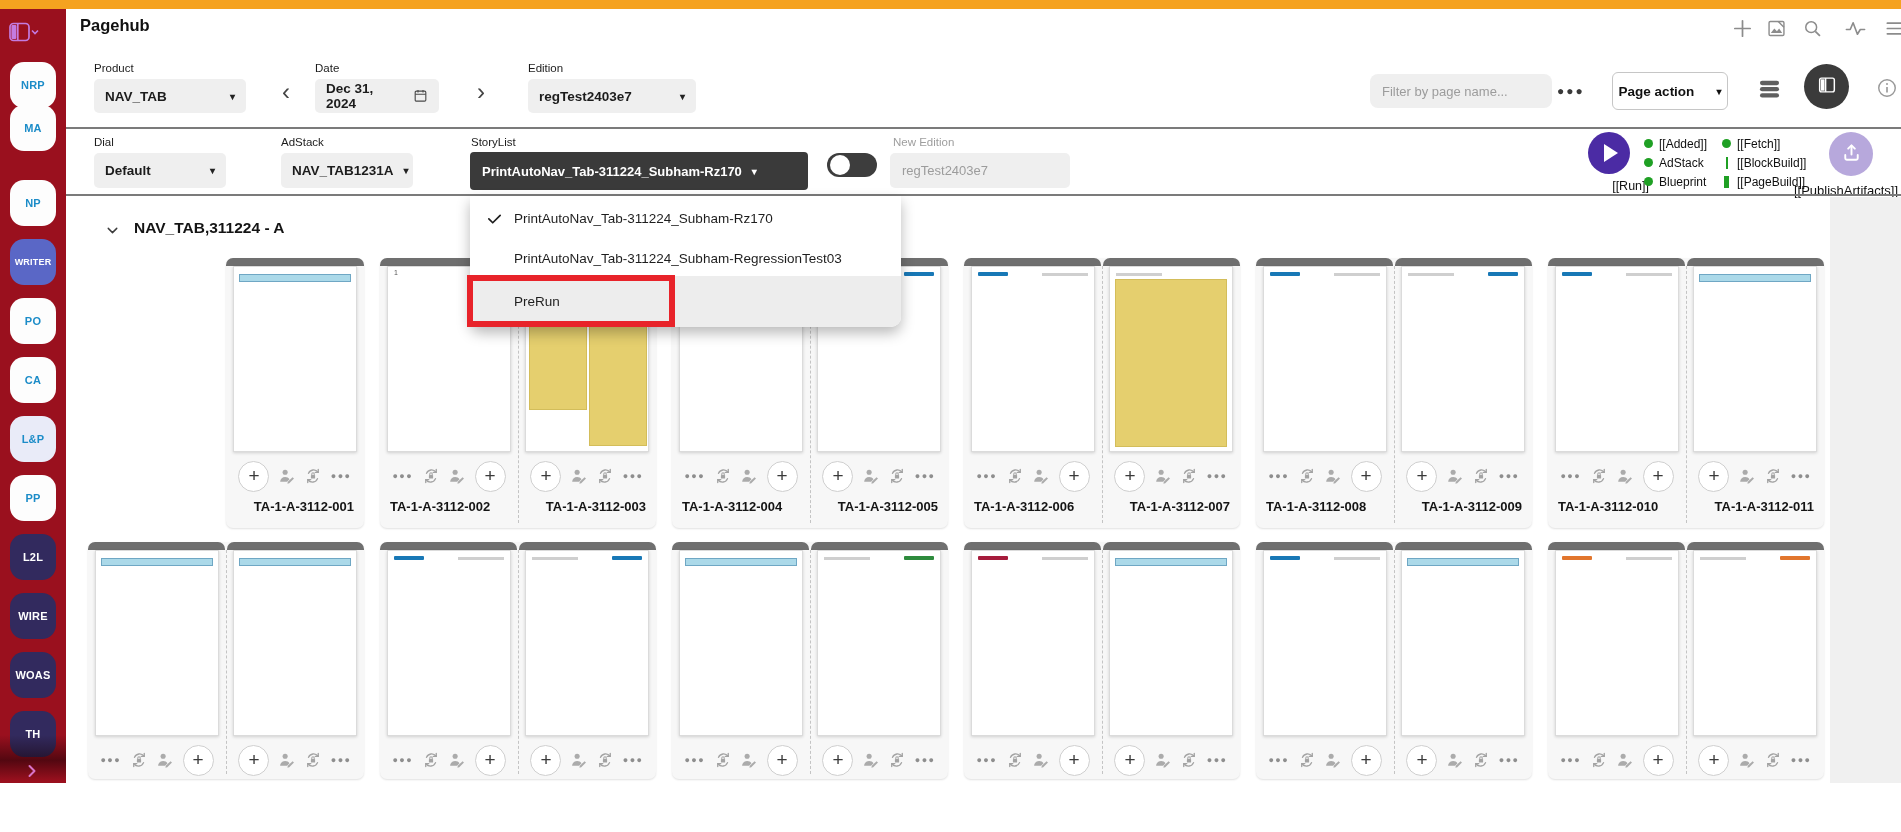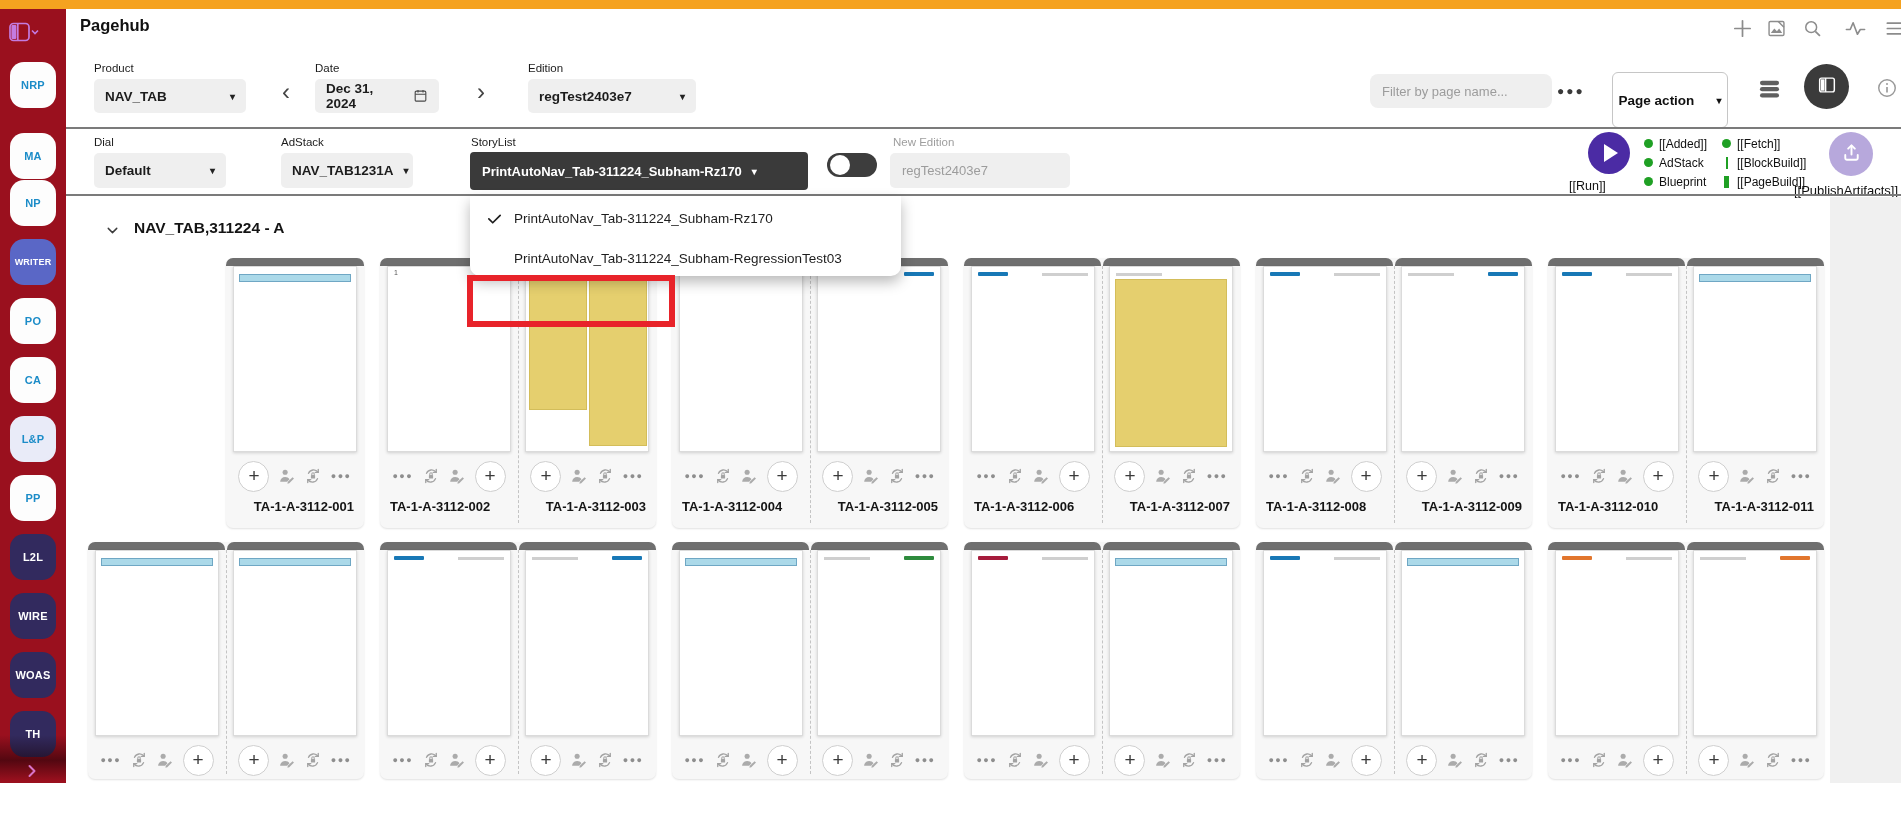--- a/index.html
+++ b/index.html
@@ -30,21 +30,21 @@
   .row-bg{position:absolute;left:66px;background:#fff;}
   .divider{position:absolute;left:66px;width:1835px;height:2px;background:#7b7b7b;}
   .flabel{position:absolute;font-size:11.5px;color:#1c1c1c;text-align:center;}
   .flabel.dim{color:#9e9e9e;}
   .selectbox{position:absolute;height:34px;background:#EFEFEF;border-radius:5px;display:flex;align-items:center;padding:0 11px;font-size:13.5px;font-weight:600;color:#1c1c1c;box-sizing:border-box;cursor:pointer;}
   .selectbox .caret{margin-left:auto;font-size:10px;color:#222;padding-left:10px;}
   .navchev{position:absolute;font-size:24px;color:#444;line-height:20px;cursor:pointer;user-select:none;}
   .txtinput{position:absolute;height:34px;background:#EFEFEF;border:none;border-radius:8px;padding:0 12px;font-size:13px;color:#333;font-family:"Liberation Sans",sans-serif;box-sizing:border-box;outline:none;}
   .txtinput::placeholder{color:#9c9c9c;}
   .hdots{position:absolute;font-size:12px;letter-spacing:2px;color:#3a3a3a;font-weight:bold;cursor:pointer;}
-  .btn-outline{position:absolute;height:56px;background:#fff;border:1px solid #c6c6c6;border-radius:6px;display:flex;align-items:center;justify-content:center;gap:22px;font-size:13.5px;font-weight:600;color:#111;box-sizing:border-box;cursor:pointer;}
+  .btn-outline{position:absolute;height:38px;background:#fff;border:1px solid #c6c6c6;border-radius:6px;display:flex;align-items:center;justify-content:center;gap:22px;font-size:13.5px;font-weight:600;color:#111;box-sizing:border-box;cursor:pointer;}
   .circle-btn{position:absolute;border-radius:50%;display:flex;align-items:center;justify-content:center;cursor:pointer;}
   .dark-circle{background:#3b3b3b;}
 
   
   .storybtn{position:absolute;left:470px;top:152px;width:338px;height:38px;background:var(--c-storylist_btn,#3A3A3A);border-radius:4px;color:#fff;display:flex;align-items:center;padding:0 12px;font-size:13px;font-weight:bold;box-sizing:border-box;cursor:pointer;}
   .storybtn .caret{color:#fff;margin-left:10px;font-size:10px;}
   .toggle{position:absolute;left:827px;top:153px;width:50px;height:24px;border-radius:12px;background:#3d3d3d;cursor:pointer;}
   .toggle .knob{position:absolute;left:3px;top:2px;width:20px;height:20px;border-radius:50%;background:#fff;}
   .run-btn{left:1588px;top:132px;width:42px;height:42px;background:var(--c-run_purple,#4B2BA4);}
   .tri{width:0;height:0;border-left:14px solid #fff;border-top:9px solid transparent;border-bottom:9px solid transparent;margin-left:4px;}
@@ -100,21 +100,21 @@
         <svg width="32" height="28" viewBox="0 0 32 26" fill="none" stroke="#C47BE0" stroke-width="1.7">
           <rect x="2" y="3.5" width="19" height="17" rx="3.5"></rect>
           <rect x="3.4" y="4.9" width="5" height="14.2" rx="1" fill="#C47BE0" stroke="none"></rect>
           <path d="M9.8 3.5v17"></path>
           <path d="M24 10.5l3 3 3-3" stroke-width="1.6"></path>
         </svg>
       </span>
     </div>
     <div id="badge-holder">
         <div class="badge v-white" style="top: 53px;">NRP</div>
-        <div class="badge v-white" style="top: 124px;">MA</div>
+        <div class="badge v-white" style="top: 96px;">MA</div>
         <div class="badge v-white" style="top: 171px;">NP</div>
         <div class="badge v-indigo long" style="top: 230px;">WRITER</div>
         <div class="badge v-white" style="top: 289px;">PO</div>
         <div class="badge v-white" style="top: 348px;">CA</div>
         <div class="badge v-lavender" style="top: 407px;">L&amp;P</div>
         <div class="badge v-white" style="top: 466px;">PP</div>
         <div class="badge v-navy" style="top: 525px;">L2L</div>
         <div class="badge v-navy" style="top: 584px;">WIRE</div>
         <div class="badge v-navy" style="top: 643px;">WOAS</div>
         <div class="badge v-navy" style="top: 702px;">TH</div>
@@ -230,21 +230,21 @@
   </div>
   <div class="toggle">
       <div class="knob"></div>
     </div>
   <div class="flabel dim" style="left:893px;top:136px">New Edition</div>
   <input class="txtinput" style="left: 890px; top: 153px; width: 180px; height: 35px; border-radius: 5px;" disabled="" placeholder="regTest2403e7">
 
   <div class="circle-btn run-btn">
       <span class="tri"></span>
     </div>
-  <div class="runlabel" style="left:1569px;top:179px;width:80px;text-align:left">[[Run]]</div>
+  <div class="runlabel" style="left:1569px;top:179px;width:80px;text-align:right">[[Run]]</div>
   <div class="legend" style="left:1644px;top:134px" id="legend1">
       <div class="lrow">
         <span class="lm dot"></span>
         <span class="ltext">[[Added]]</span>
       </div>
       <div class="lrow">
         <span class="lm dot"></span>
         <span class="ltext">AdStack</span>
       </div>
       <div class="lrow">
@@ -975,16 +975,20 @@
           <svg width="17" height="17" viewBox="0 0 24 24" fill="none" stroke="#1d1d1d" stroke-width="2.4" stroke-linecap="round" stroke-linejoin="round">
             <path d="M4 12.5l5.5 5.5L20 7.5"></path>
           </svg>
         </span>
         <span class="mi-label">PrintAutoNav_Tab-311224_Subham-Rz170</span>
       </div>
       <div class="mi">
         <span class="mi-check"></span>
         <span class="mi-label">PrintAutoNav_Tab-311224_Subham-RegressionTest03</span>
       </div>
+      <div class="mi hl">
+        <span class="mi-check"></span>
+        <span class="mi-label">PreRun</span>
+      </div>
     </div>
   <div class="anno-box"></div>
 
 </div>
 
 </body></html>

